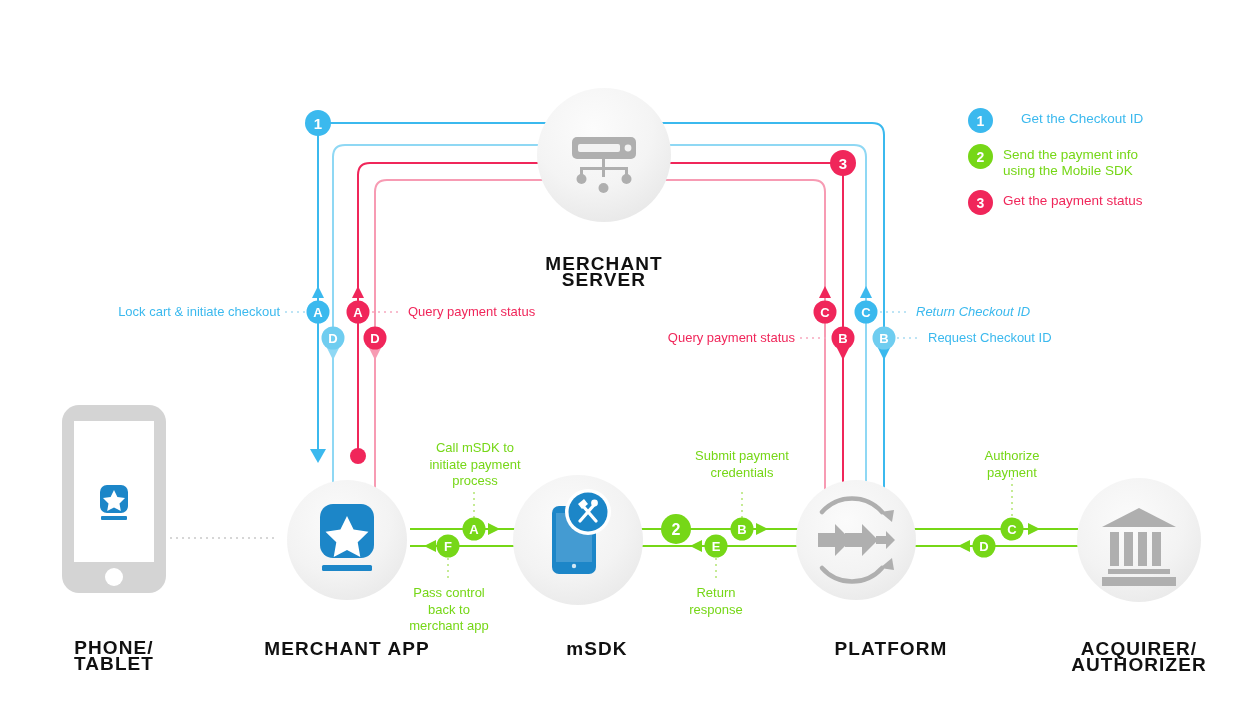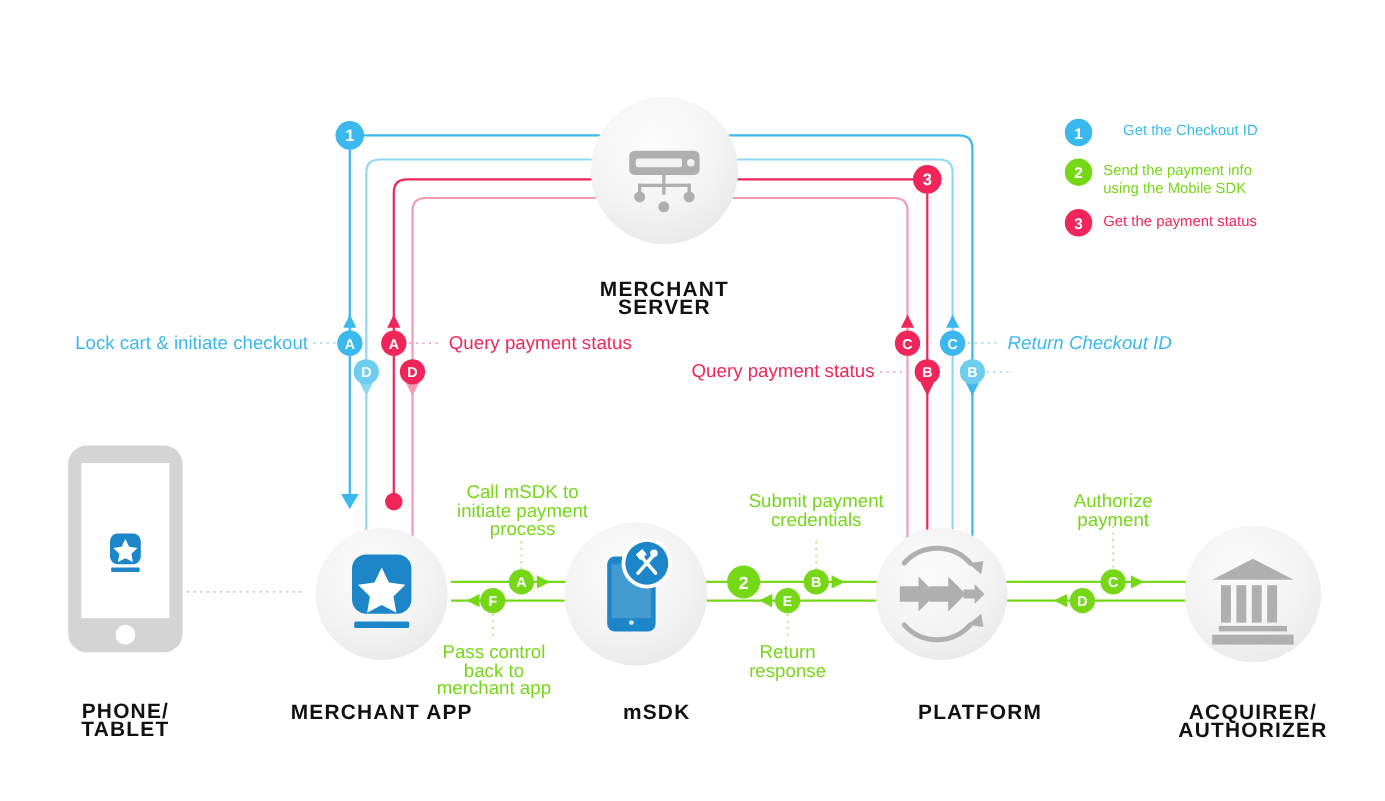--- a/index.html
+++ b/index.html
@@ -6,21 +6,21 @@
   html,body{margin:0;padding:0;background:#ffffff;}
   body{width:1259px;height:728px;font-family:"Liberation Sans",sans-serif;overflow:hidden;}
   #stage{position:relative;width:1259px;height:728px;background:#fff;}
   svg.layer{position:absolute;left:0;top:0;width:1259px;height:728px;}
   .node-label{
     position:absolute;text-align:center;font-weight:bold;color:#111;
     font-size:19px;letter-spacing:1.1px;line-height:16px;
     font-family:"Liberation Sans",sans-serif;
   }
   .flow-label{
-    position:absolute;font-size:17px;line-height:16.5px;
+    position:absolute;font-size:13px;line-height:16.5px;
     font-family:"Liberation Sans",sans-serif;
   }
   .lbl-blue{color:#3BB9EE;}
   .lbl-red{color:#F0265A;}
   .lbl-green{color:#76D717;}
   .legend{position:absolute;left:968px;top:108px;width:250px;}
   .legend-row{display:flex;align-items:flex-start;margin-bottom:11px;}
   .legend-badge{
     width:25px;height:25px;border-radius:50%;flex:0 0 25px;
     color:#fff;font-weight:bold;font-size:14px;
@@ -273,20 +273,21 @@
   </div>
   <div class="node-label" style="left:504px;top:256px;width:200px;">MERCHANT SERVER</div>
 
   <div class="flow-label lbl-blue tr" style="left:30px;top:304px;width:250px;">Lock cart &amp; initiate checkout</div>
 
   <div class="flow-label lbl-red tl" style="left:408px;top:304px;width:260px;">Query payment status</div>
 
   <div class="flow-label lbl-red tr" style="left:560px;top:330px;width:235px;">Query payment status</div>
 
   <div class="flow-label lbl-blue tl" style="left:916px;top:304px;width:240px;font-style:italic;">Return Checkout ID</div>
+  <div class="flow-label lbl-blue tl" style="left:928px;top:330px;width:240px;">Request Checkout ID</div>
 
   <div class="flow-label lbl-green tc" style="left:404px;top:440px;width:142px;">
     <div>Call mSDK to</div>
     <div>initiate payment</div>
     <div>process</div>
   </div>
   <div class="flow-label lbl-green tc" style="left:379px;top:585px;width:140px;">
     <div>Pass control</div>
     <div>back to</div>
     <div>merchant app</div>

